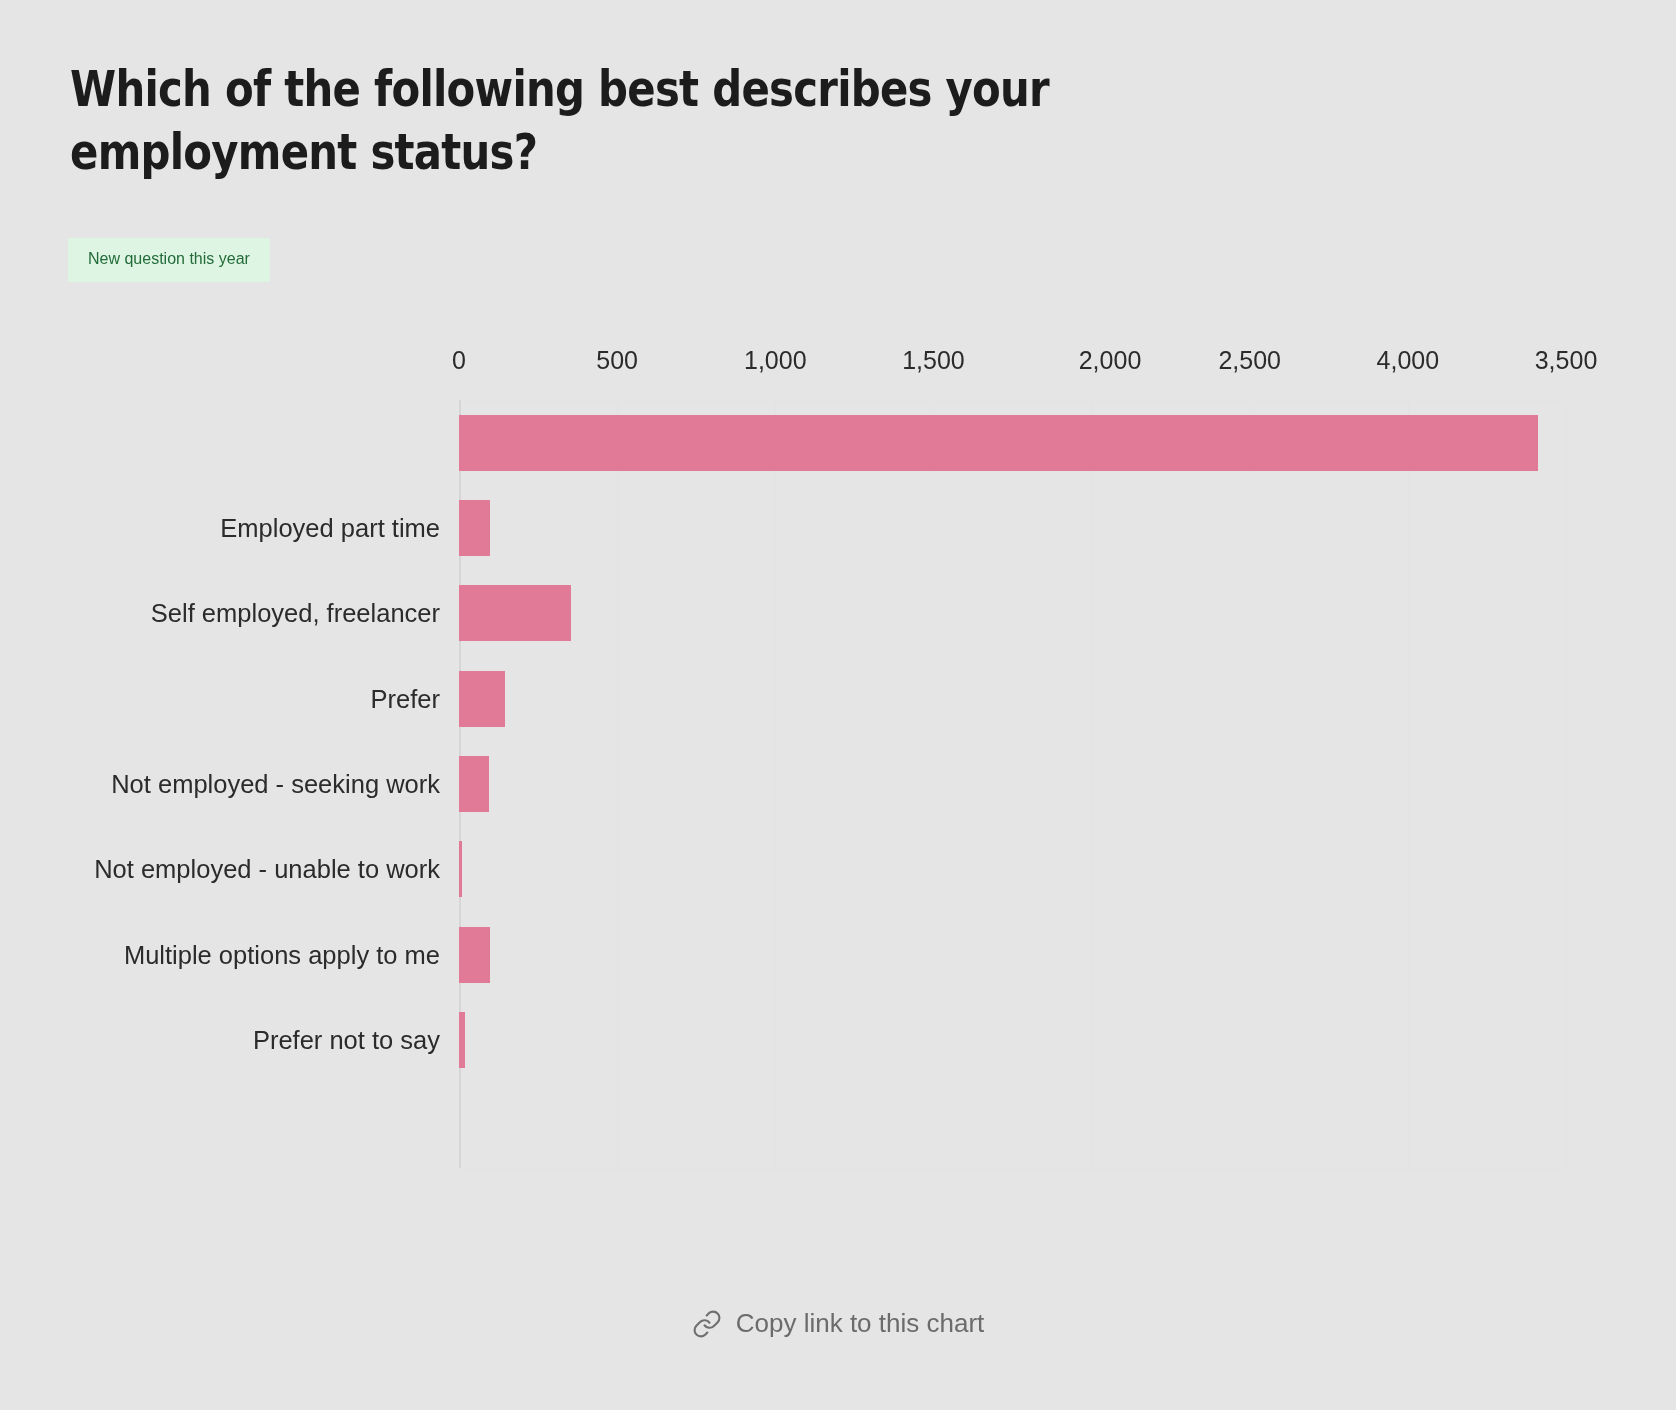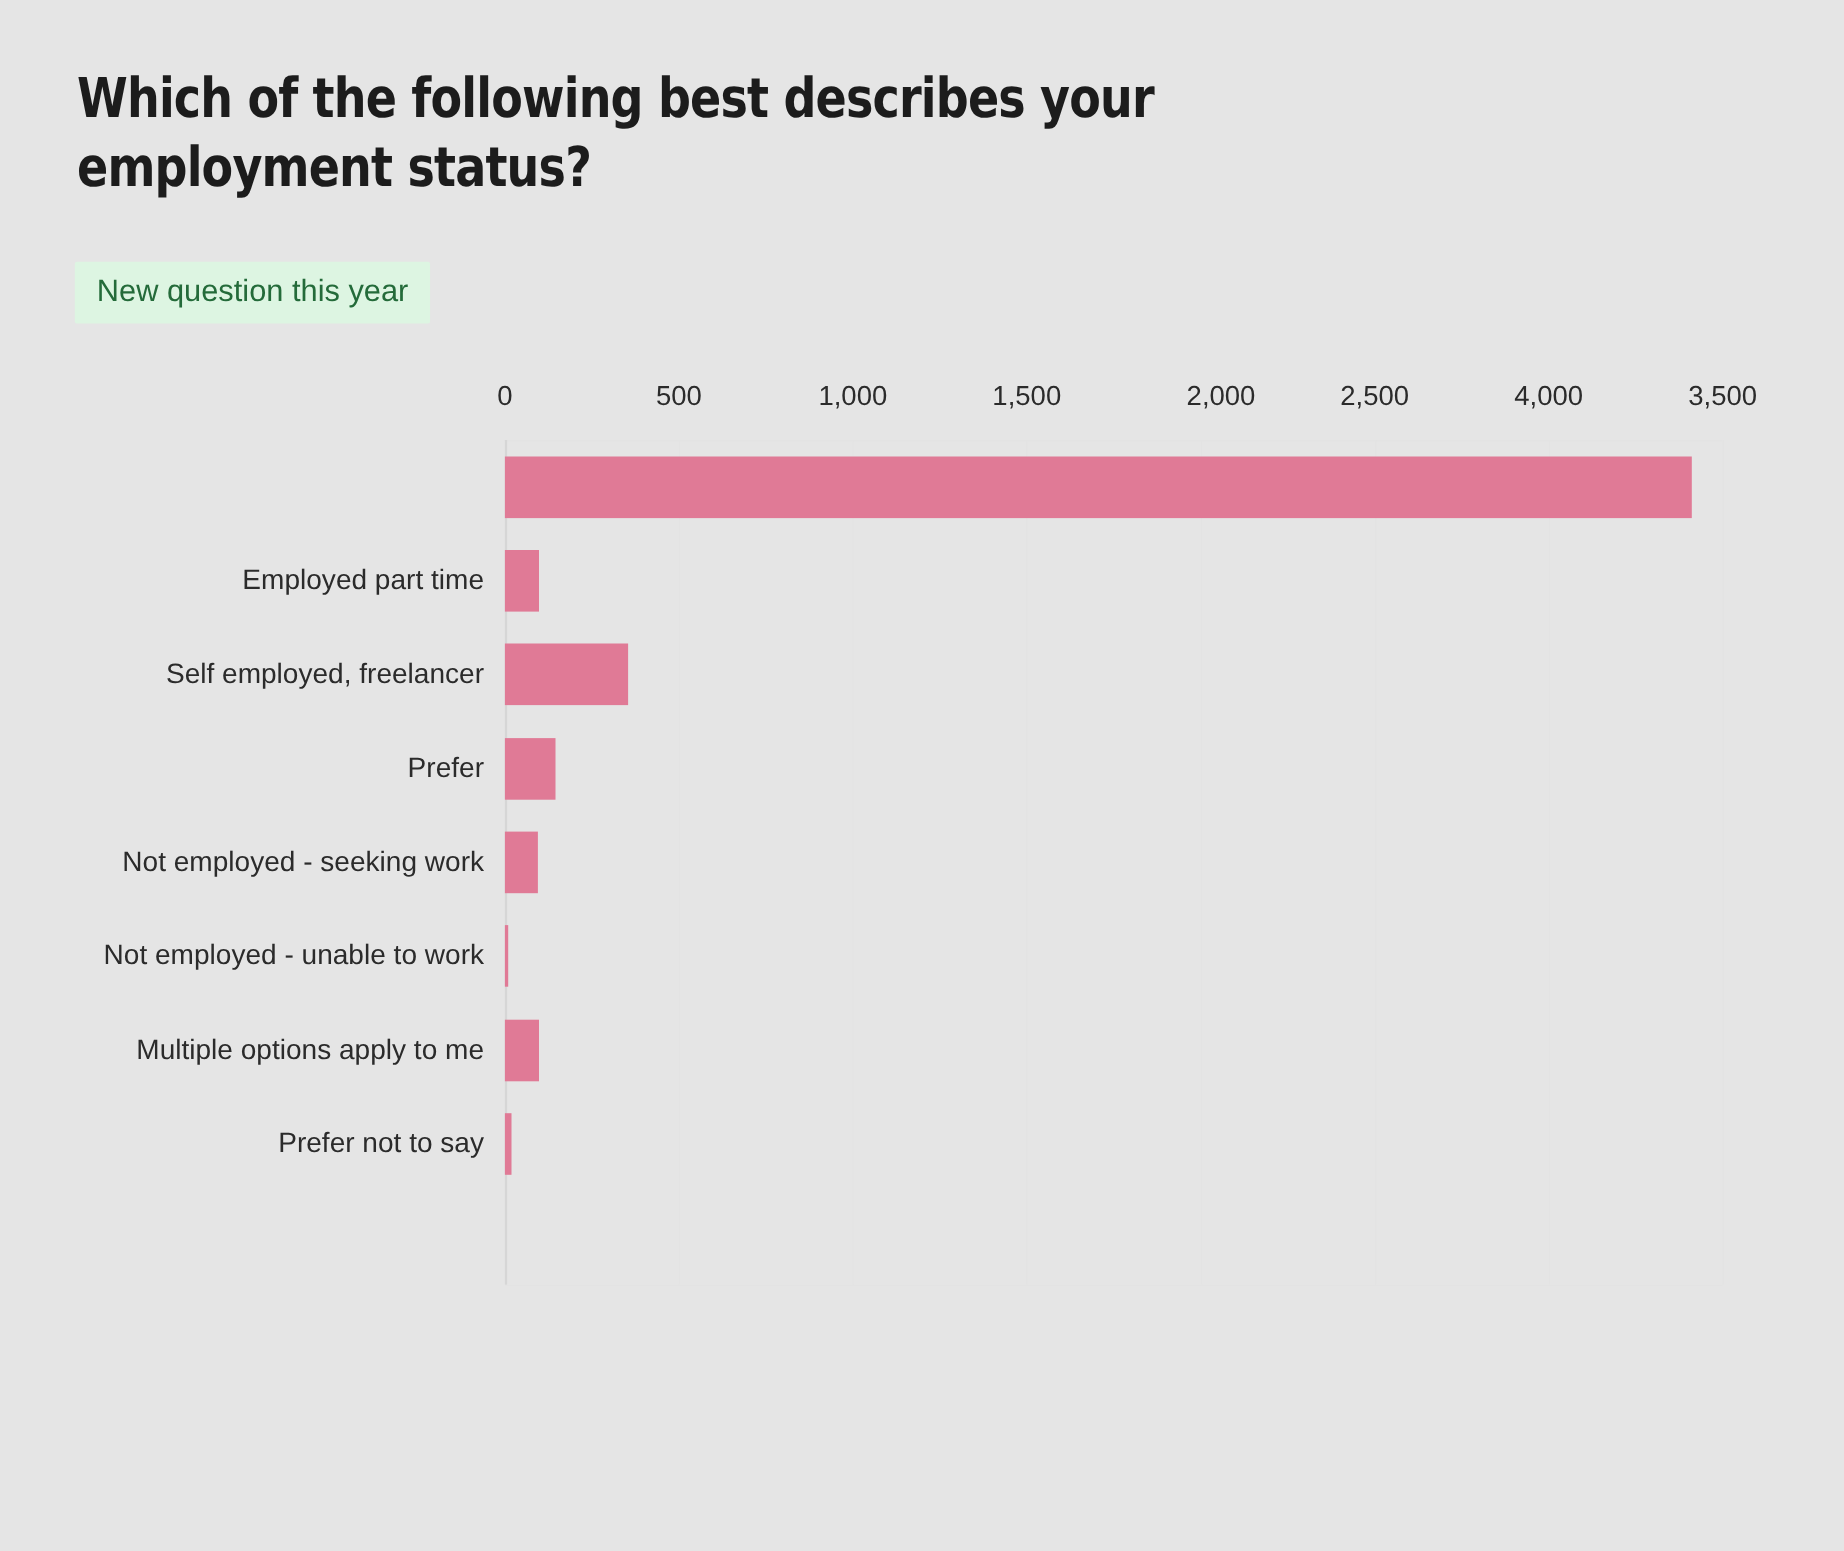--- a/index.html
+++ b/index.html
@@ -41,21 +41,21 @@
     transform-origin: left top;
   }
 
   
   .badge {
     position: absolute;
     left: 68px;
     top: 238px;
     background: #ddf5e2;
     color: #246b3a;
-    font-size: 28px;
+    font-size: 16px;
     line-height: 1;
     padding: 13px 20px 15px 20px;
     border-radius: 2px;
     white-space: nowrap;
   }
 
   
   .chart {
     position: absolute;
     left: 0;
@@ -256,14 +256,23 @@
         <div class="row">
           <div class="row-label">Prefer not to say</div>
           <div class="bar-track">
             <div class="bar" title="Prefer not to say: 18" style="width: 5.69314px; background: rgb(224, 122, 150);"></div>
           </div>
         </div>
       </div>
 
   </div>
 
+  <div class="footer">
+    <span class="link-icon">
+      <svg width="30" height="30" viewBox="0 0 24 24" fill="none" stroke="currentColor" stroke-width="1.7" stroke-linecap="round" stroke-linejoin="round">
+        <path d="M10 13a5 5 0 0 0 7.54.54l3-3a5 5 0 0 0-7.07-7.07l-1.72 1.71"></path>
+        <path d="M14 11a5 5 0 0 0-7.54-.54l-3 3a5 5 0 0 0 7.07 7.07l1.71-1.71"></path>
+      </svg>
+    </span>
+    <span class="link-text">Copy link to this chart</span>
+  </div>
 
 </div>
 
 </body></html>

